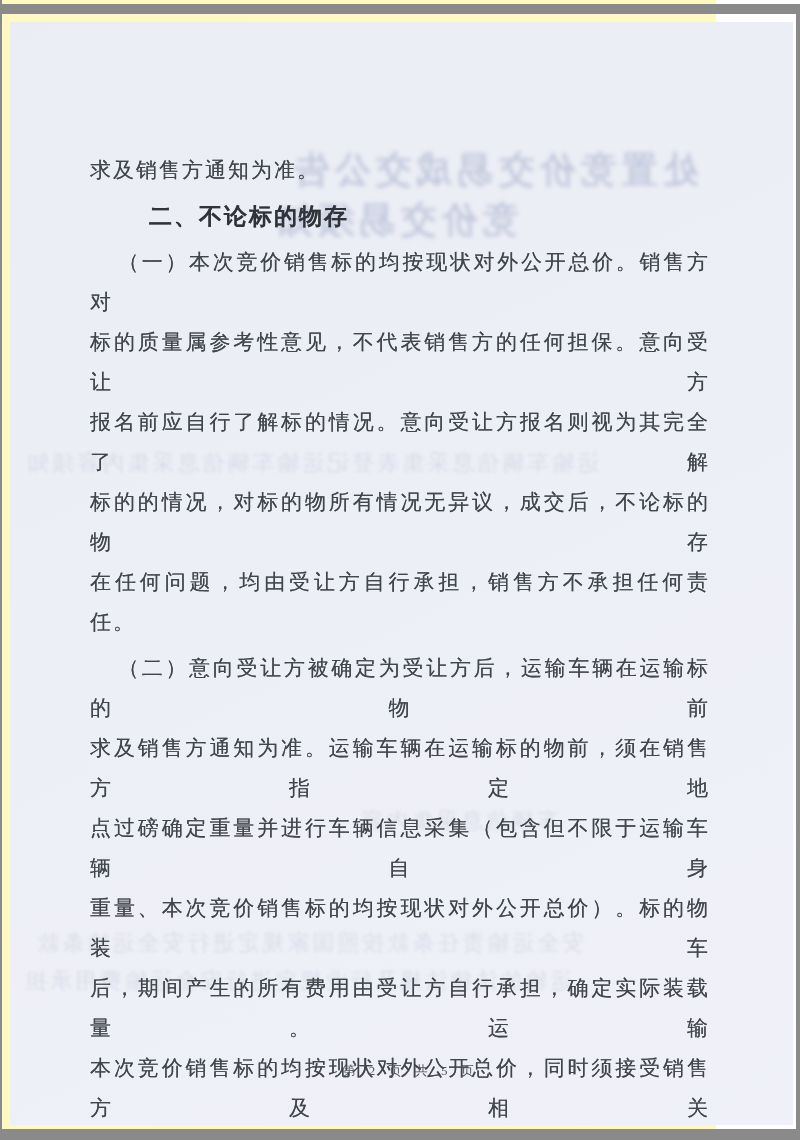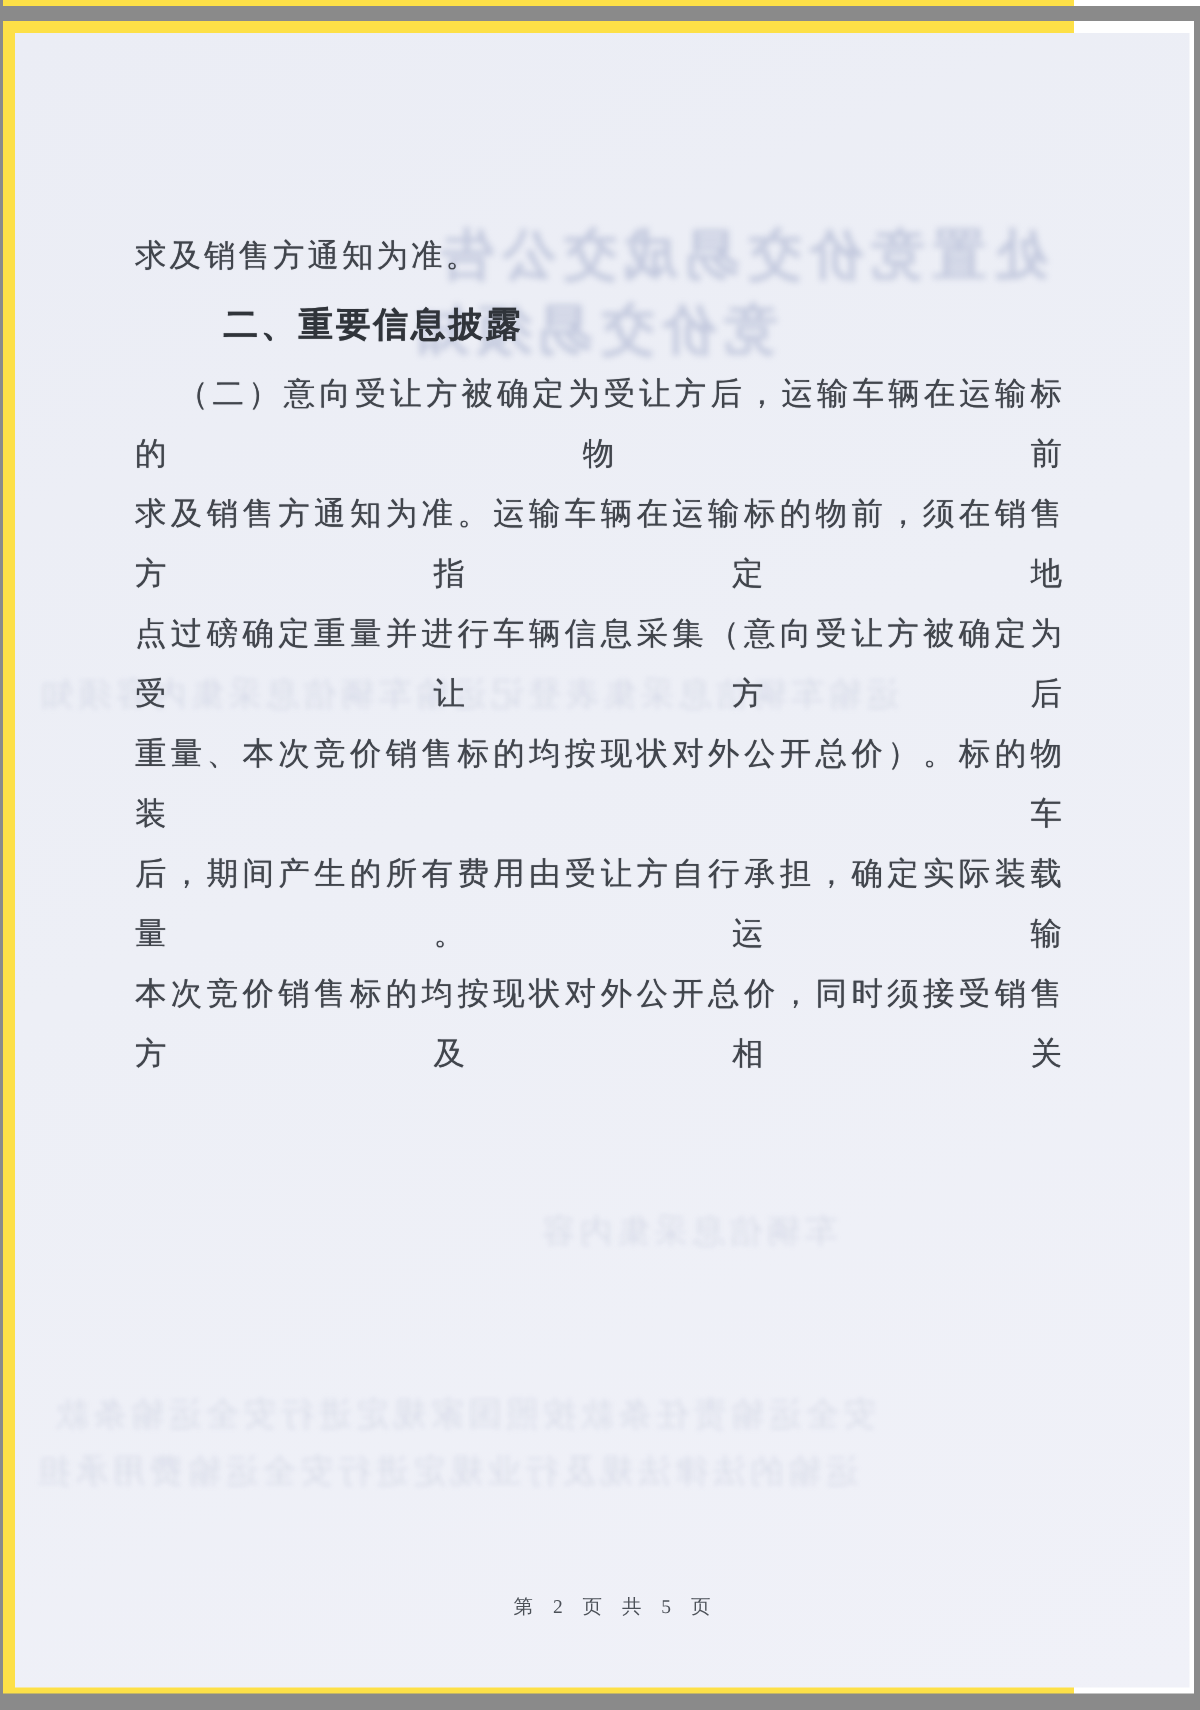--- a/index.html
+++ b/index.html
@@ -1,19 +1,19 @@
 <!DOCTYPE html>
 <html><head>
 <meta charset="utf-8">
 <style>
   * { margin: 0; padding: 0; box-sizing: border-box; }
   html, body { width: 800px; height: 1140px; background: #ffffff; overflow: hidden; }
   .canvas {
     position: relative; width: 716px; height: 1140px;
-    background: #fde047;
+    background: #fef9c3;
     font-family: "Liberation Serif", serif;
   }
   
   .bar { position: absolute; background: #8a8a8a; }
   .bar-top    { left: 0; top: 4px;    width: 800px; height: 10px; }
   .bar-bottom { left: 0; top: 1129px; width: 800px; height: 11px; }
   .bar-left   { left: 0; top: 0;      width: 2px;   height: 1140px; }
   .bar-right  { left: 796px; top: 4px; width: 4px;  height: 1136px; }
 
   
@@ -80,27 +80,34 @@
     <div class="bleed bleed-title b2">竞价交易须知</div>
     <div class="bleed bleed-body b3">运输车辆信息采集表登记运输车辆信息采集内容须知</div>
     <div class="bleed bleed-body b4">车辆信息采集内容</div>
     <div class="bleed bleed-body b5">安全运输责任条款按照国家规定进行安全运输条款</div>
     <div class="bleed bleed-body b6">运输的法律法规及行业规定进行安全运输费用承担</div>
 
     <div class="content">
 
       <div class="bline">求及销售方通知为准。</div>
 
-      <div class="heading">二、重要信息披露</div>
+      <div class="heading">二、不论标的物存</div>
 
+      <div class="para">
+        <div class="bline first fill">（一）本次竞价销售标的均按现状对外公开总价。销售方对</div>
+        <div class="bline fill">标的质量属参考性意见，不代表销售方的任何担保。意向受让方</div>
+        <div class="bline fill">报名前应自行了解标的情况。意向受让方报名则视为其完全了解</div>
+        <div class="bline fill">标的的情况，对标的物所有情况无异议，成交后，不论标的物存</div>
+        <div class="bline">在任何问题，均由受让方自行承担，销售方不承担任何责任。</div>
+      </div>
 
       <div class="para">
         <div class="bline first fill">（二）意向受让方被确定为受让方后，运输车辆在运输标的物前</div>
         <div class="bline fill">求及销售方通知为准。运输车辆在运输标的物前，须在销售方指定地</div>
-        <div class="bline fill">点过磅确定重量并进行车辆信息采集（意向受让方被确定为受让方后</div>
+        <div class="bline fill">点过磅确定重量并进行车辆信息采集（包含但不限于运输车辆自身</div>
         <div class="bline fill">重量、本次竞价销售标的均按现状对外公开总价）。标的物装车</div>
         <div class="bline fill">后，期间产生的所有费用由受让方自行承担，确定实际装载量。运输</div>
         <div class="bline fill">本次竞价销售标的均按现状对外公开总价，同时须接受销售方及相关</div>
 
       </div>
 
     </div>
 
     <div class="footer">第 2 页 共 5 页</div>
 

